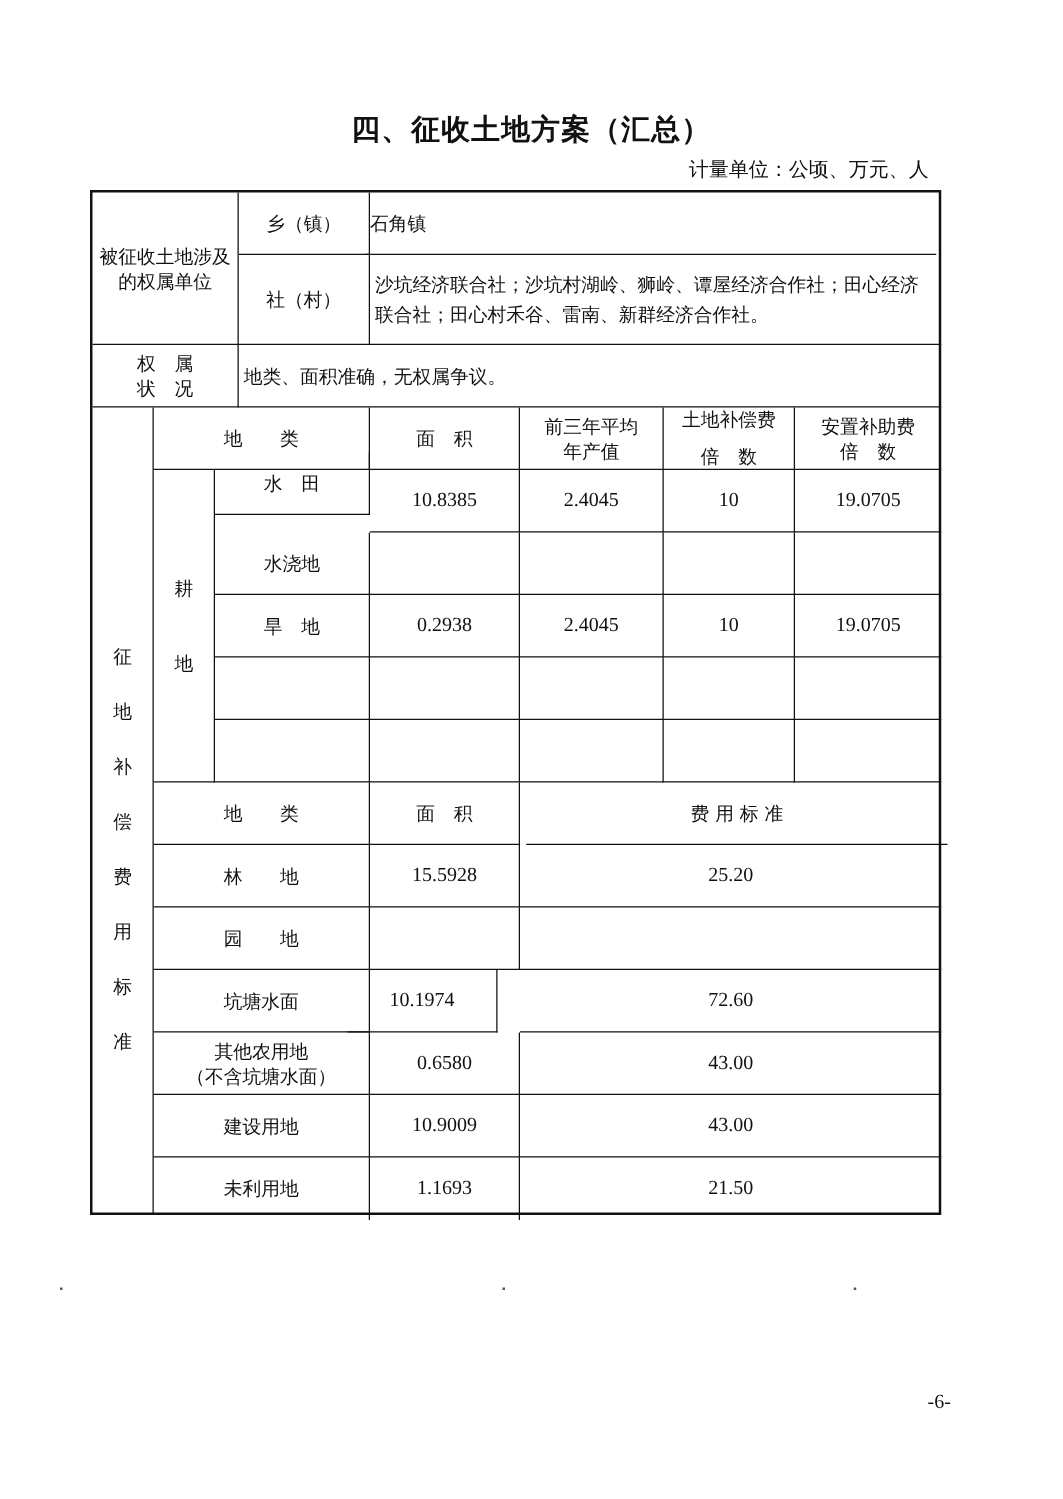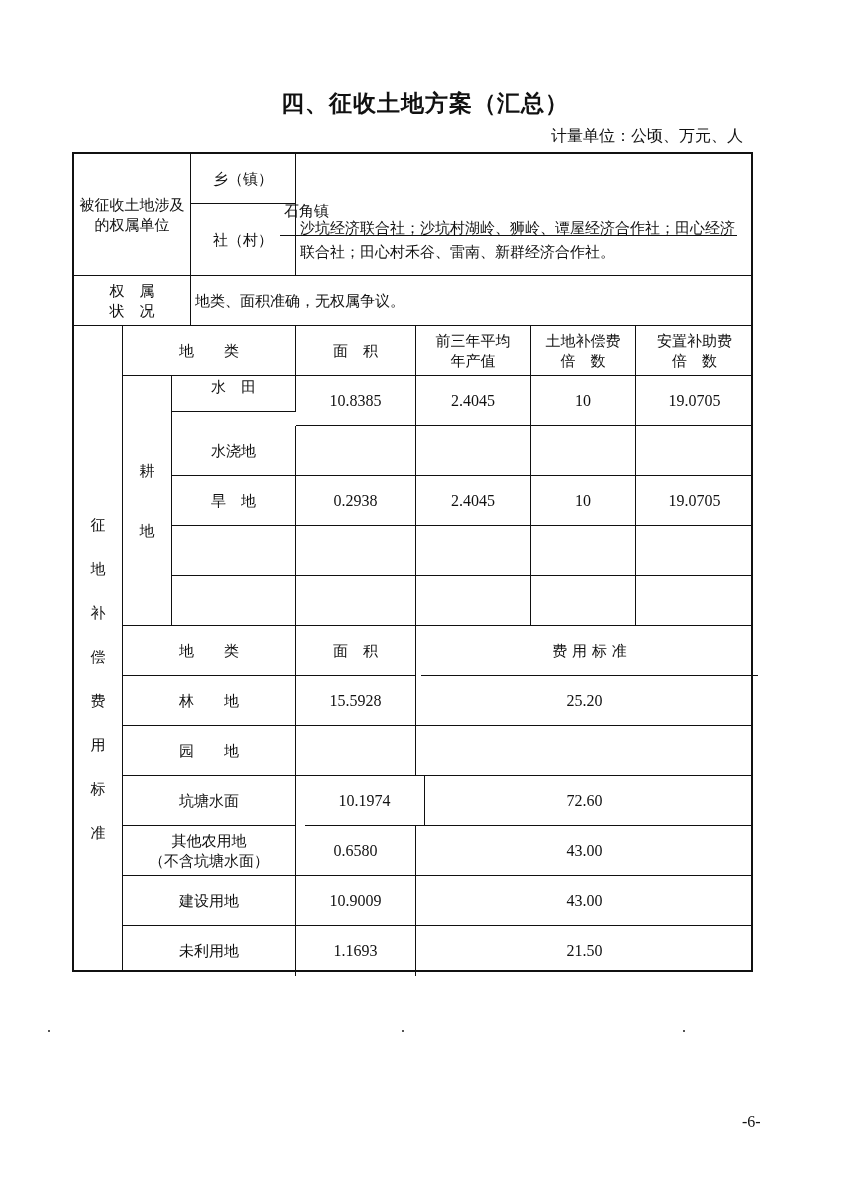--- a/index.html
+++ b/index.html
@@ -25,21 +25,21 @@
 
 <div class="title">四、征收土地方案（汇总）</div>
 <div class="unit">计量单位：公顷、万元、人</div>
 
 <div class="tbl" style="height:820px;">
 
   <div class="cell" style="left:0;top:0;width:117px;height:122px;padding:0 2px;">
     <span style="width:110px;">被征收土地涉及的权属单位</span>
   </div>
   <div class="cell" style="left:117px;top:0;width:105px;height:50px;">乡（镇）</div>
-  <div class="cell left" style="left:206px;top:0;width:457px;height:50px;border-right:none;margin-top:32px;">石角镇</div>
+  <div class="cell left" style="left:218px;top:0;width:457px;height:50px;border-right:none;">石角镇</div>
   <div class="cell" style="left:117px;top:50px;width:105px;height:72px;">社（村）</div>
   <div class="cell vert" style="left:0;top:122px;width:117px;height:50px;">
     <div style="line-height:20px;">权　属</div>
     <div style="line-height:20px;">状　况</div>
   </div>
 
   <div class="cell left" style="left:222px;top:50px;width:457px;height:72px;border-right:none;padding-right:4px;line-height:24px;">沙坑经济联合社；沙坑村湖岭、狮岭、谭屋经济合作社；田心经济联合社；田心村禾谷、雷南、新群经济合作社。</div>
   <div class="cell left" style="left:117px;top:122px;width:562px;height:50px;border-right:none;">地类、面积准确，无权属争议。</div>
 
   <div class="cell vert" style="left:0;top:172px;width:49px;height:646px;border-bottom:none;padding-top:60px;">
@@ -52,21 +52,21 @@
     <span>标</span>
     <span>准</span>
   </div>
 
   <div class="cell" style="left:49px;top:172px;width:173px;height:50px;">地　　类</div>
   <div class="cell" style="left:222px;top:172px;width:120px;height:50px;">面　积</div>
   <div class="cell vert" style="left:342px;top:172px;width:115px;height:50px;">
     <div>前三年平均</div>
     <div>年产值</div>
   </div>
-  <div class="cell vert" style="left:457px;top:172px;width:105px;height:50px;">
+  <div class="cell vert" style="left:457px;top:172px;width:105px;height:50px;justify-content:space-between;">
     <div>土地补偿费</div>
     <div>倍　数</div>
   </div>
   <div class="cell vert" style="left:562px;top:172px;width:117px;height:50px;border-right:none;">
     <div>安置补助费</div>
     <div>倍　数</div>
   </div>
 
   <div class="cell vert" style="left:49px;top:222px;width:49px;height:250px;">
     <span style="margin:20px 0;">耕</span>
@@ -115,21 +115,21 @@
       <div class="cell vert" style="left: 49px; top: 572px; width: 173px; height: 50px;">
         <div>园　　地</div>
         <div></div>
       </div>
       <div class="cell num" style="left: 222px; top: 572px; width: 120px; height: 50px;"></div>
       <div class="cell num" style="left: 342px; top: 572px; width: 337px; height: 50px; border-right: none;"></div>
       <div class="cell vert" style="left: 49px; top: 622px; width: 173px; height: 50px;">
         <div>坑塘水面</div>
         <div></div>
       </div>
-      <div class="cell num" style="left: 231px; top: 622px; width: 120px; height: 50px;">10.1974</div>
+      <div class="cell num" style="left: 204px; top: 622px; width: 120px; height: 50px;">10.1974</div>
       <div class="cell num" style="left: 342px; top: 622px; width: 337px; height: 50px; border-right: none;">72.60</div>
       <div class="cell vert" style="left: 49px; top: 672px; width: 173px; height: 50px;">
         <div>其他农用地</div>
         <div>（不含坑塘水面）</div>
       </div>
       <div class="cell num" style="left: 222px; top: 672px; width: 120px; height: 50px;">0.6580</div>
       <div class="cell num" style="left: 342px; top: 672px; width: 337px; height: 50px; border-right: none;">43.00</div>
       <div class="cell vert" style="left: 49px; top: 722px; width: 173px; height: 50px;">
         <div>建设用地</div>
         <div></div>

